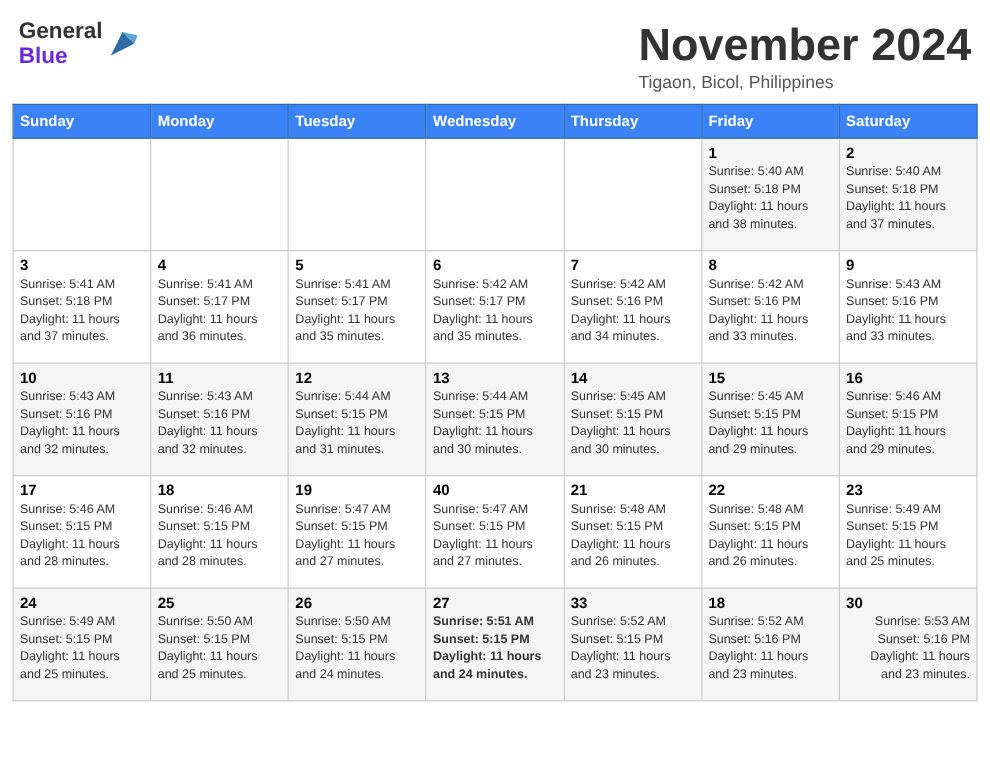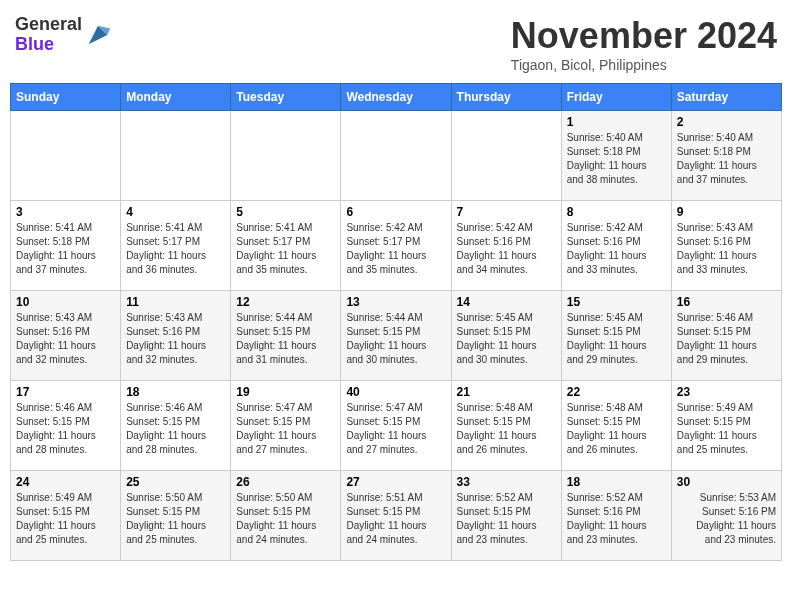--- a/index.html
+++ b/index.html
@@ -292,21 +292,21 @@
 Daylight: 11 hours and 25 minutes.</div>
         </td>
         <td>
           <span class="day-num">26</span>
           <div class="day-info" style="white-space: pre-line;">Sunrise: 5:50 AM
 Sunset: 5:15 PM
 Daylight: 11 hours and 24 minutes.</div>
         </td>
         <td>
           <span class="day-num">27</span>
-          <div class="day-info" style="white-space: pre-line;">Sunrise: 5:51 AM
+          <div class="day-info" style="white-space: pre-line; font-weight: bold;">Sunrise: 5:51 AM
 Sunset: 5:15 PM
 Daylight: 11 hours and 24 minutes.</div>
         </td>
         <td>
           <span class="day-num">33</span>
           <div class="day-info" style="white-space: pre-line;">Sunrise: 5:52 AM
 Sunset: 5:15 PM
 Daylight: 11 hours and 23 minutes.</div>
         </td>
         <td>

